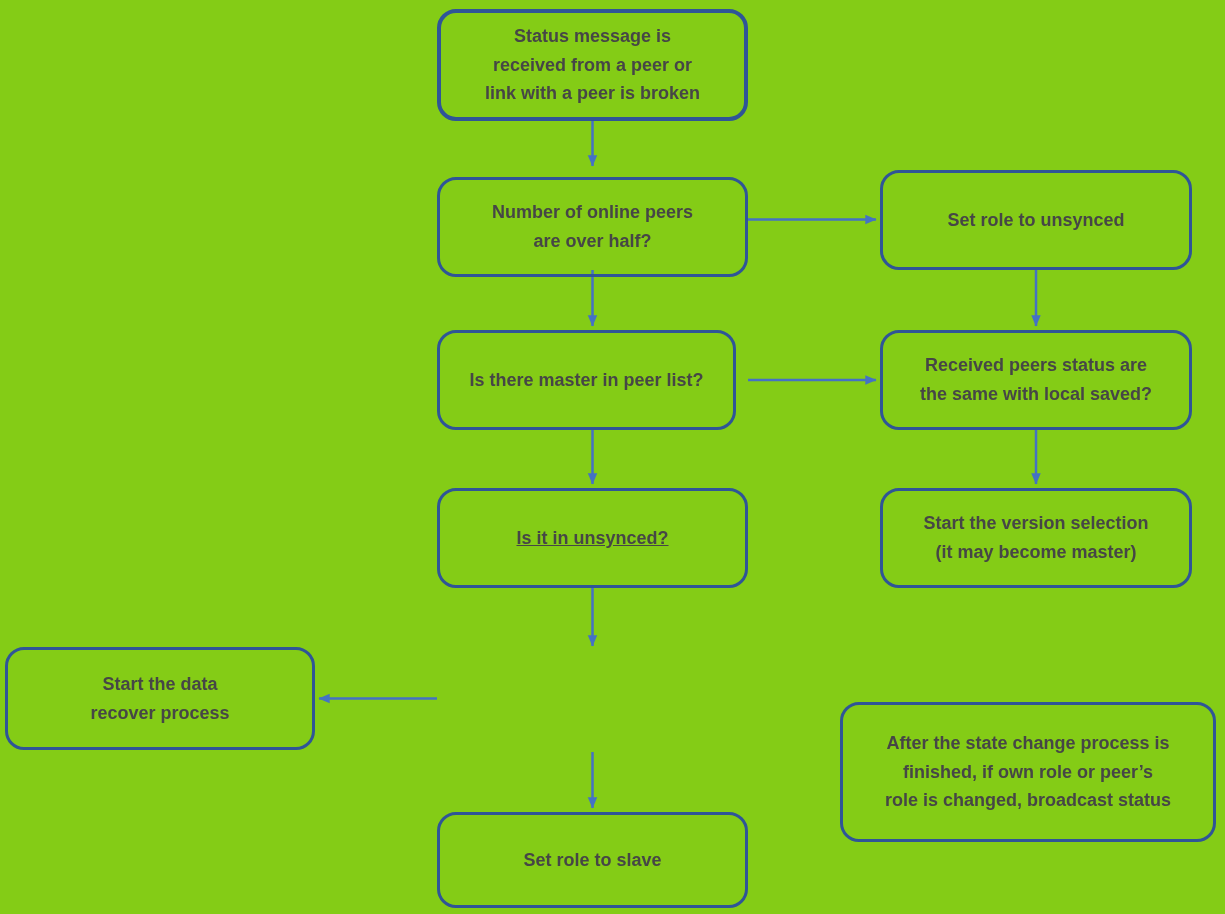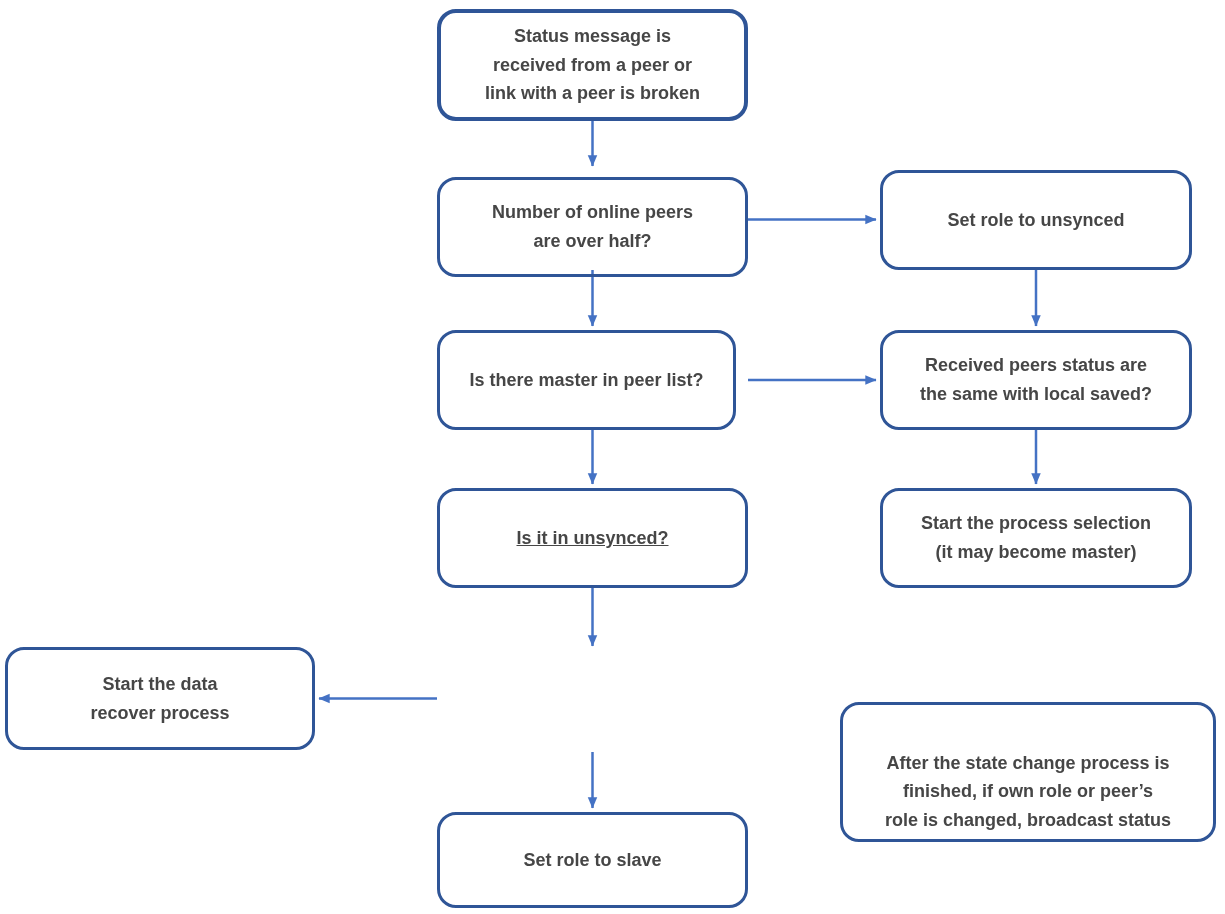--- a/index.html
+++ b/index.html
@@ -4,21 +4,21 @@
 <style>
   html, body {
     margin: 0;
     padding: 0;
     background: #000;
   }
   .stage {
     position: relative;
     width: 1225px;
     height: 914px;
-    background: #ffffff;
+    background: #84cc16;
     font-family: "Liberation Sans", sans-serif;
     overflow: hidden;
   }
   .node {
     position: absolute;
     box-sizing: border-box;
     border: 3px solid #2F5597;
     border-radius: 19px;
     display: flex;
     align-items: center;
@@ -35,21 +35,21 @@
   
   .n-status-message   { left: 437px; top: 9px;   width: 311px; height: 112px; border-width: 4px; }
   .n-online-peers     { left: 437px; top: 177px; width: 311px; height: 100px; }
   .n-set-role-unsynced{ left: 880px; top: 170px; width: 312px; height: 100px; }
   .n-master-in-list   { left: 437px; top: 330px; width: 299px; height: 100px; }
   .n-received-status  { left: 880px; top: 330px; width: 312px; height: 100px; }
   .n-in-unsynced      { left: 437px; top: 488px; width: 311px; height: 100px; text-decoration: underline; }
   .n-master-selection { left: 880px; top: 488px; width: 312px; height: 100px; }
   .n-data-recover     { left: 5px;   top: 647px; width: 310px; height: 103px; }
   .n-version-same     { left: 437px; top: 650px; width: 311px; height: 102px; }
-  .n-note             { left: 840px; top: 702px; width: 376px; height: 140px; align-items: flex-end; }
+  .n-note             { left: 840px; top: 702px; width: 376px; height: 140px; }
   .n-set-role-slave   { left: 437px; top: 812px; width: 311px; height: 96px;  }
   svg.arrows {
     position: absolute;
     left: 0; top: 0;
     width: 1225px;
     height: 914px;
     pointer-events: none;
   }
 </style>
 </head>
@@ -99,21 +99,21 @@
   <div class="node n-received-status">
     <span>Received peers status are
 the same with local saved?</span>
   </div>
 
   <div class="node n-in-unsynced">
     <span>Is it in unsynced?</span>
   </div>
 
   <div class="node n-master-selection">
-    <span>Start the process selection
+    <span>Start the version selection
 (it may become master)</span>
   </div>
 
   <div class="node n-data-recover">
     <span>Start the data
 recover process</span>
   </div>
 
 
   <div class="node n-note">

